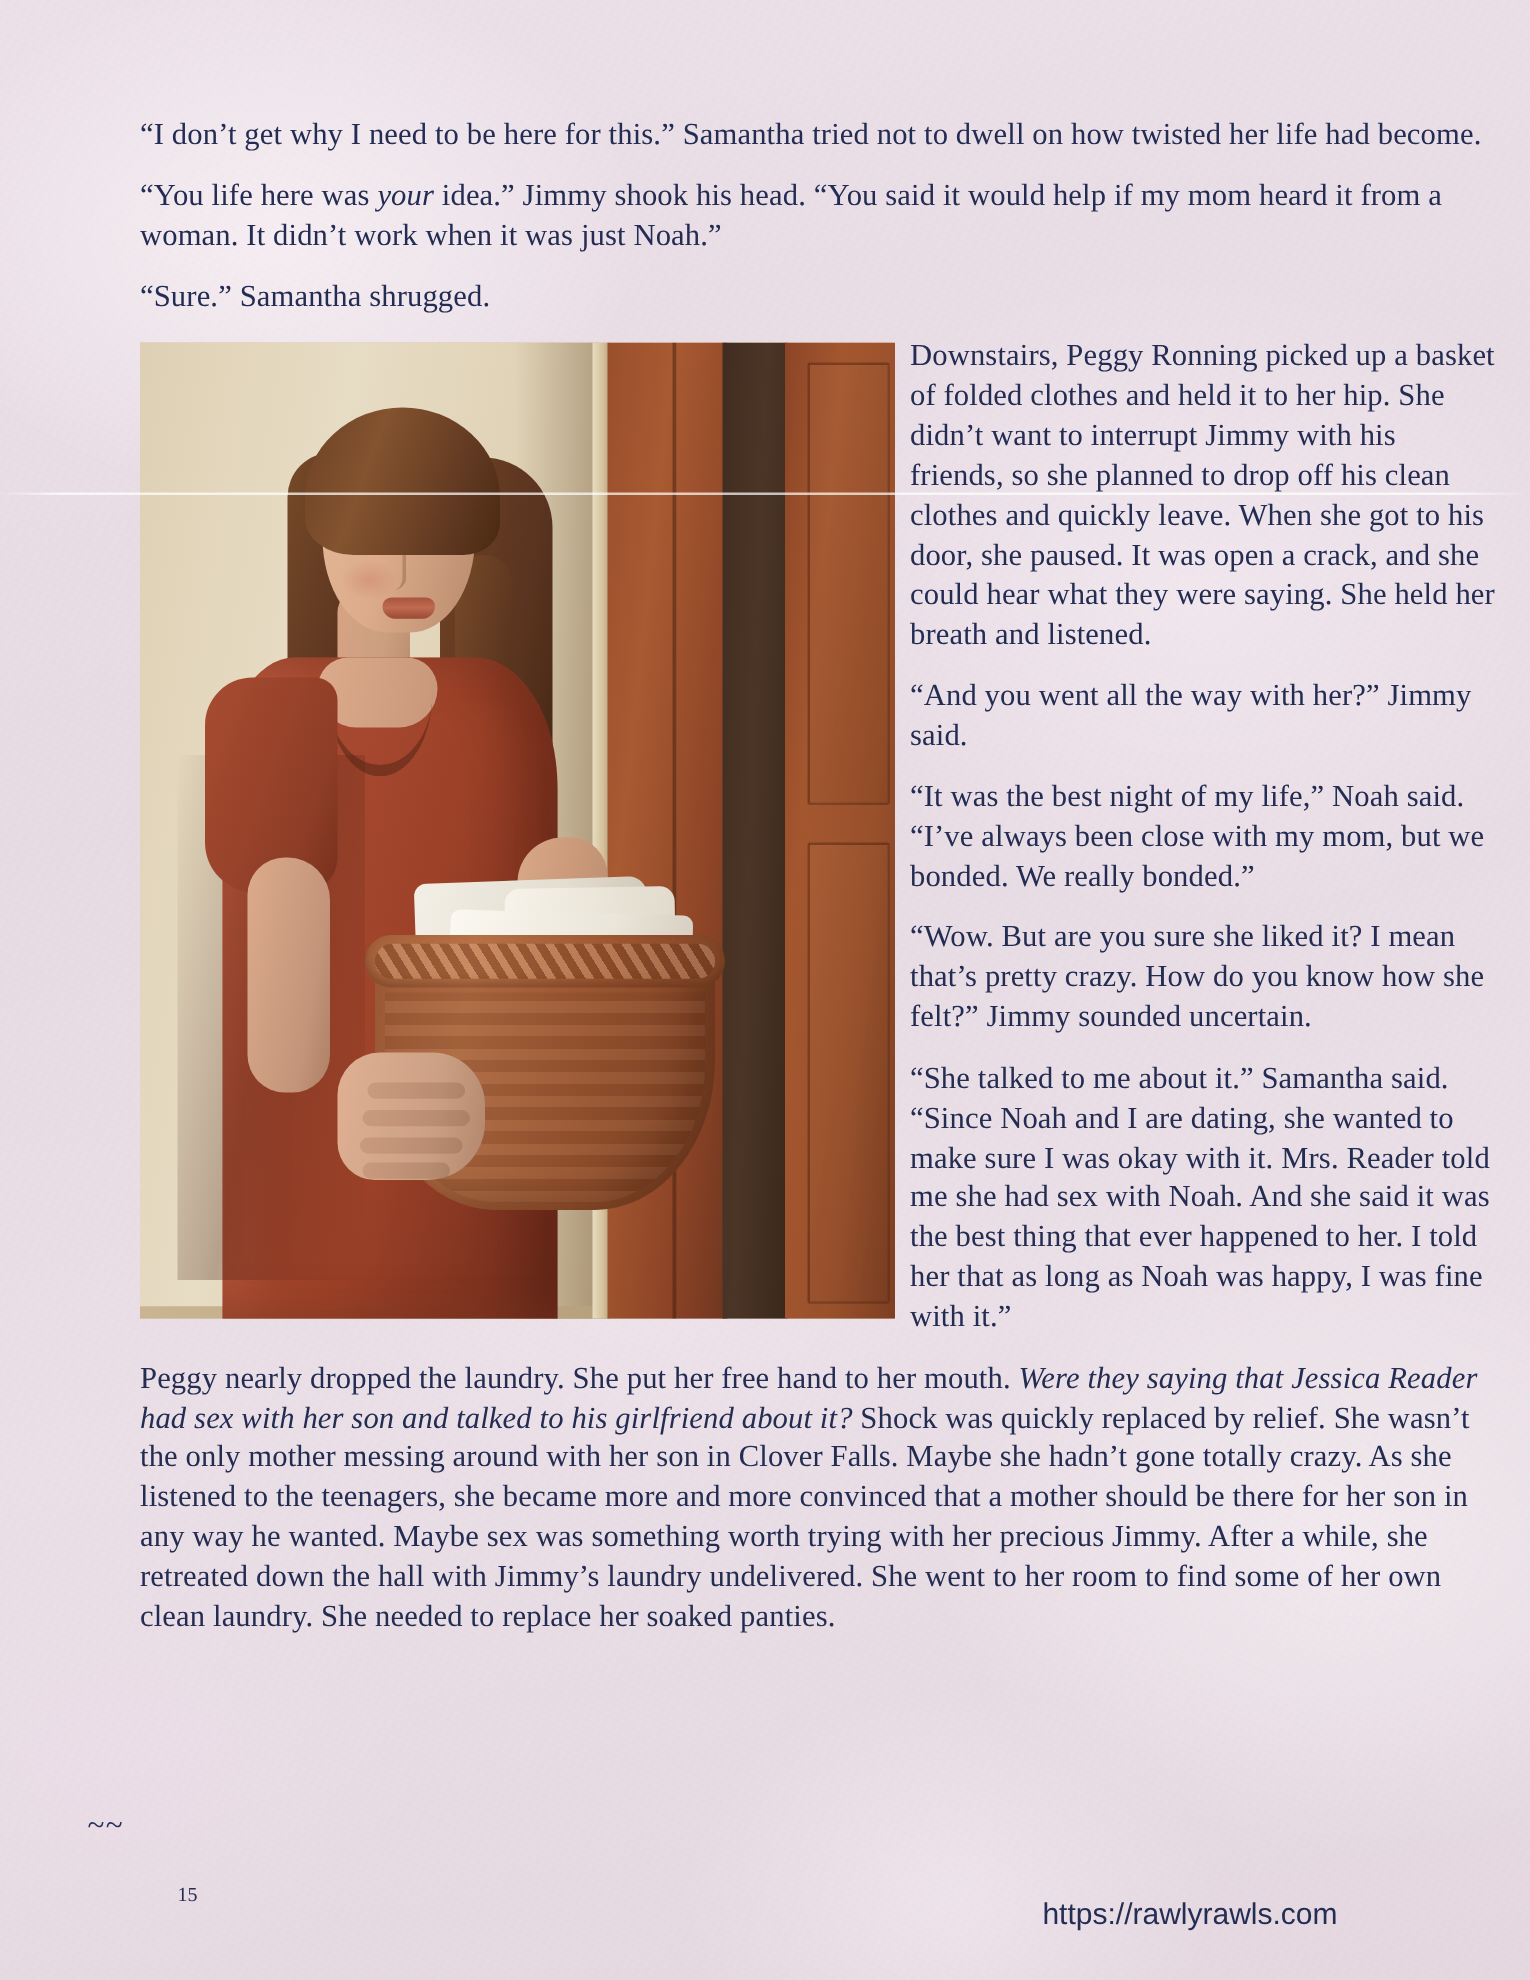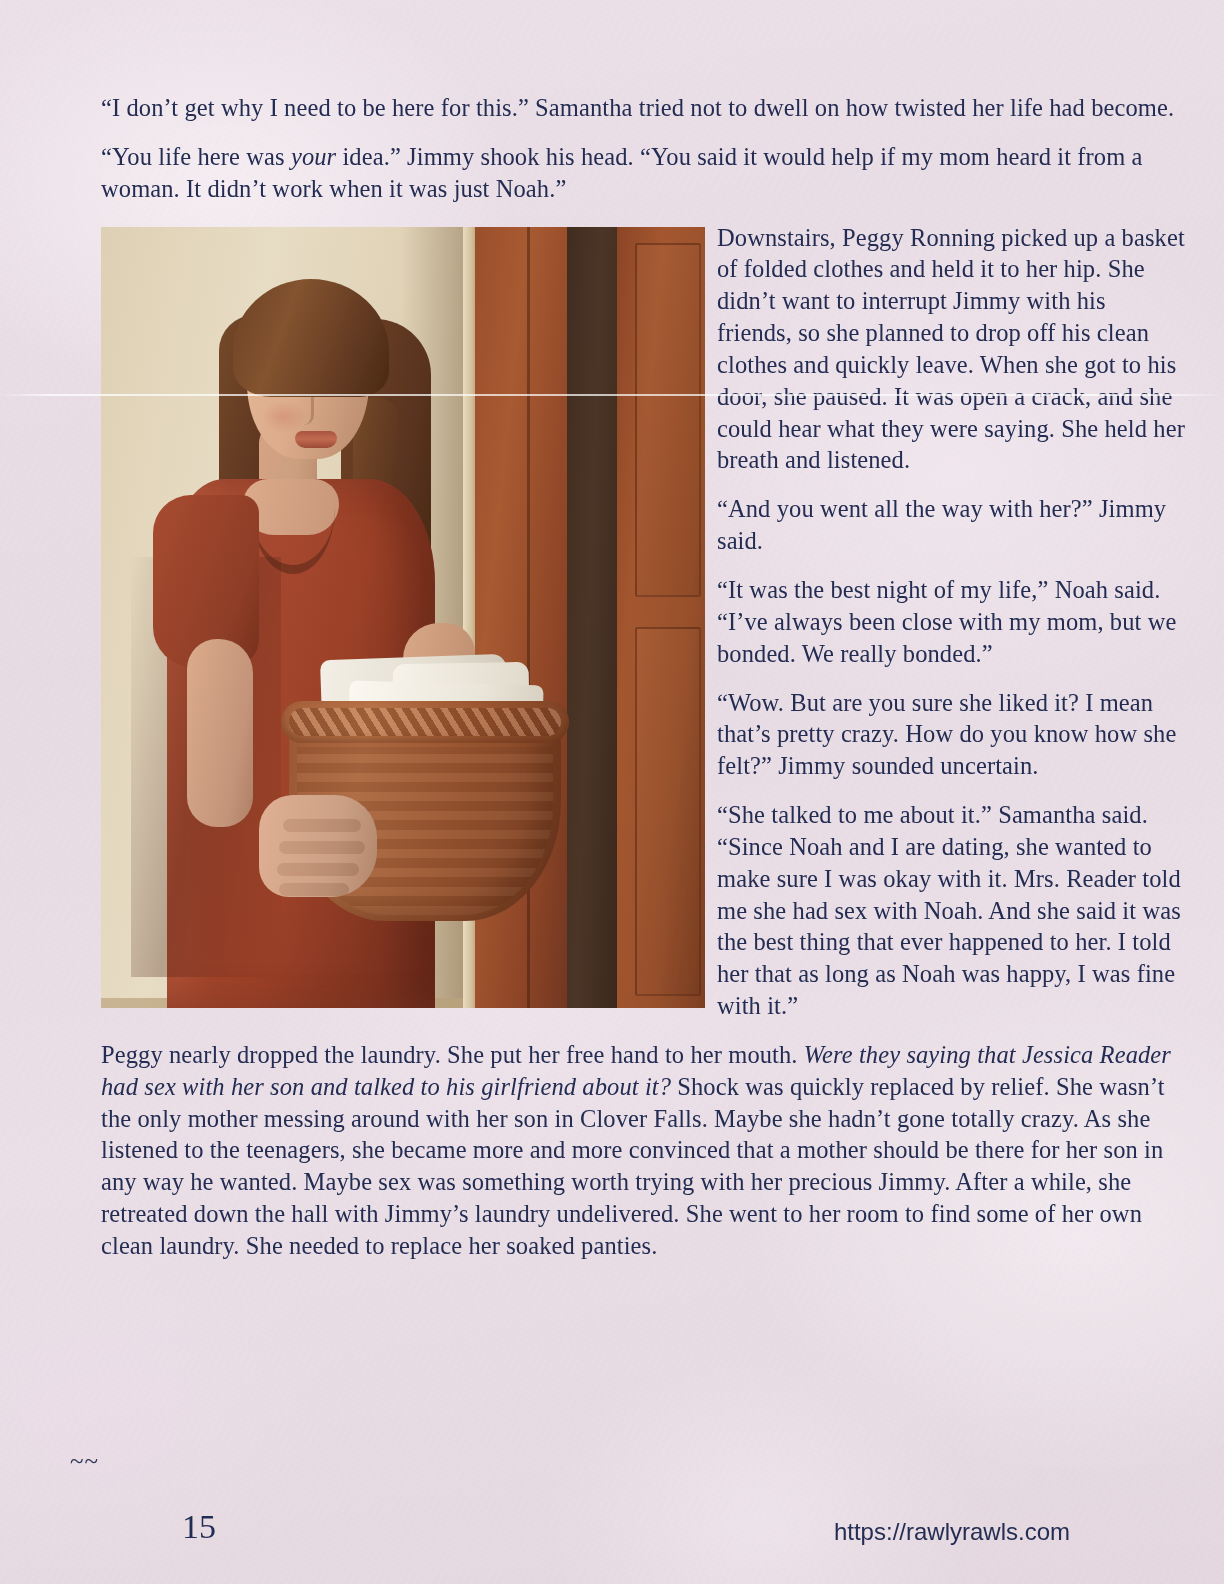--- a/index.html
+++ b/index.html
@@ -60,21 +60,21 @@
         rgba(255,255,255,0.70) 50%,
         rgba(255,255,255,0.72) 95%,
         rgba(255,255,255,0.00) 100%);
     pointer-events: none;
     z-index: 3;
   }
 
   
   .content {
     position: absolute;
-    left: 70px;
+    left: 81px;
     top: 92px;
     width: 1084px;
     z-index: 2;
     padding-left: 31px;
   }
 
   p.body-para {
     margin: 0 0 17px 0;
     font-size: 24.5px;
     line-height: 1.30;
@@ -386,24 +386,23 @@
     font-size: 25px;
     line-height: 1;
     color: #2a3358;
     letter-spacing: 1px;
     z-index: 2;
   }
   .page-number {
     position: absolute;
     left: 142px;
     top: 1508px;
-    font-size: 34px;
+    font-size: 16px;
     color: #232c52;
     z-index: 2;
-    margin-left: 40px;
   }
   .footer-url {
     position: absolute;
     right: 154px;
     top: 1506px;
     font-family: "Liberation Sans", "DejaVu Sans", sans-serif;
     font-size: 24px;
     color: #242d53;
     z-index: 2;
     margin-top: 12px;
@@ -418,20 +417,21 @@
 
   <div class="content">
 
     <p class="body-para">“I don’t get why I need to be here for this.” Samantha tried not to dwell on how twisted her life had become.</p>
 
     <p class="body-para"><span>“You life here was </span><em>your</em><span> idea.” Jimmy shook his head. “You said it would help if my mom heard it from a woman. It didn’t work when it was just Noah.”</span></p>
 
 
 
 
+    <p class="body-para tight">“Sure.” Samantha shrugged.</p>
 
     <div class="illustration" title="A woman with long brown hair in a rust-colored dress holds a wicker basket of folded white laundry, standing beside a partly open wooden door.">
       <div class="ill-wall"></div>
       <div class="ill-wall-shade"></div>
       <div class="ill-floor"></div>
       <div class="ill-jamb"></div>
       <div class="ill-casing"></div>
       <div class="ill-crack"></div>
       <div class="ill-door">
         <div class="ill-door-panel p1"></div>

